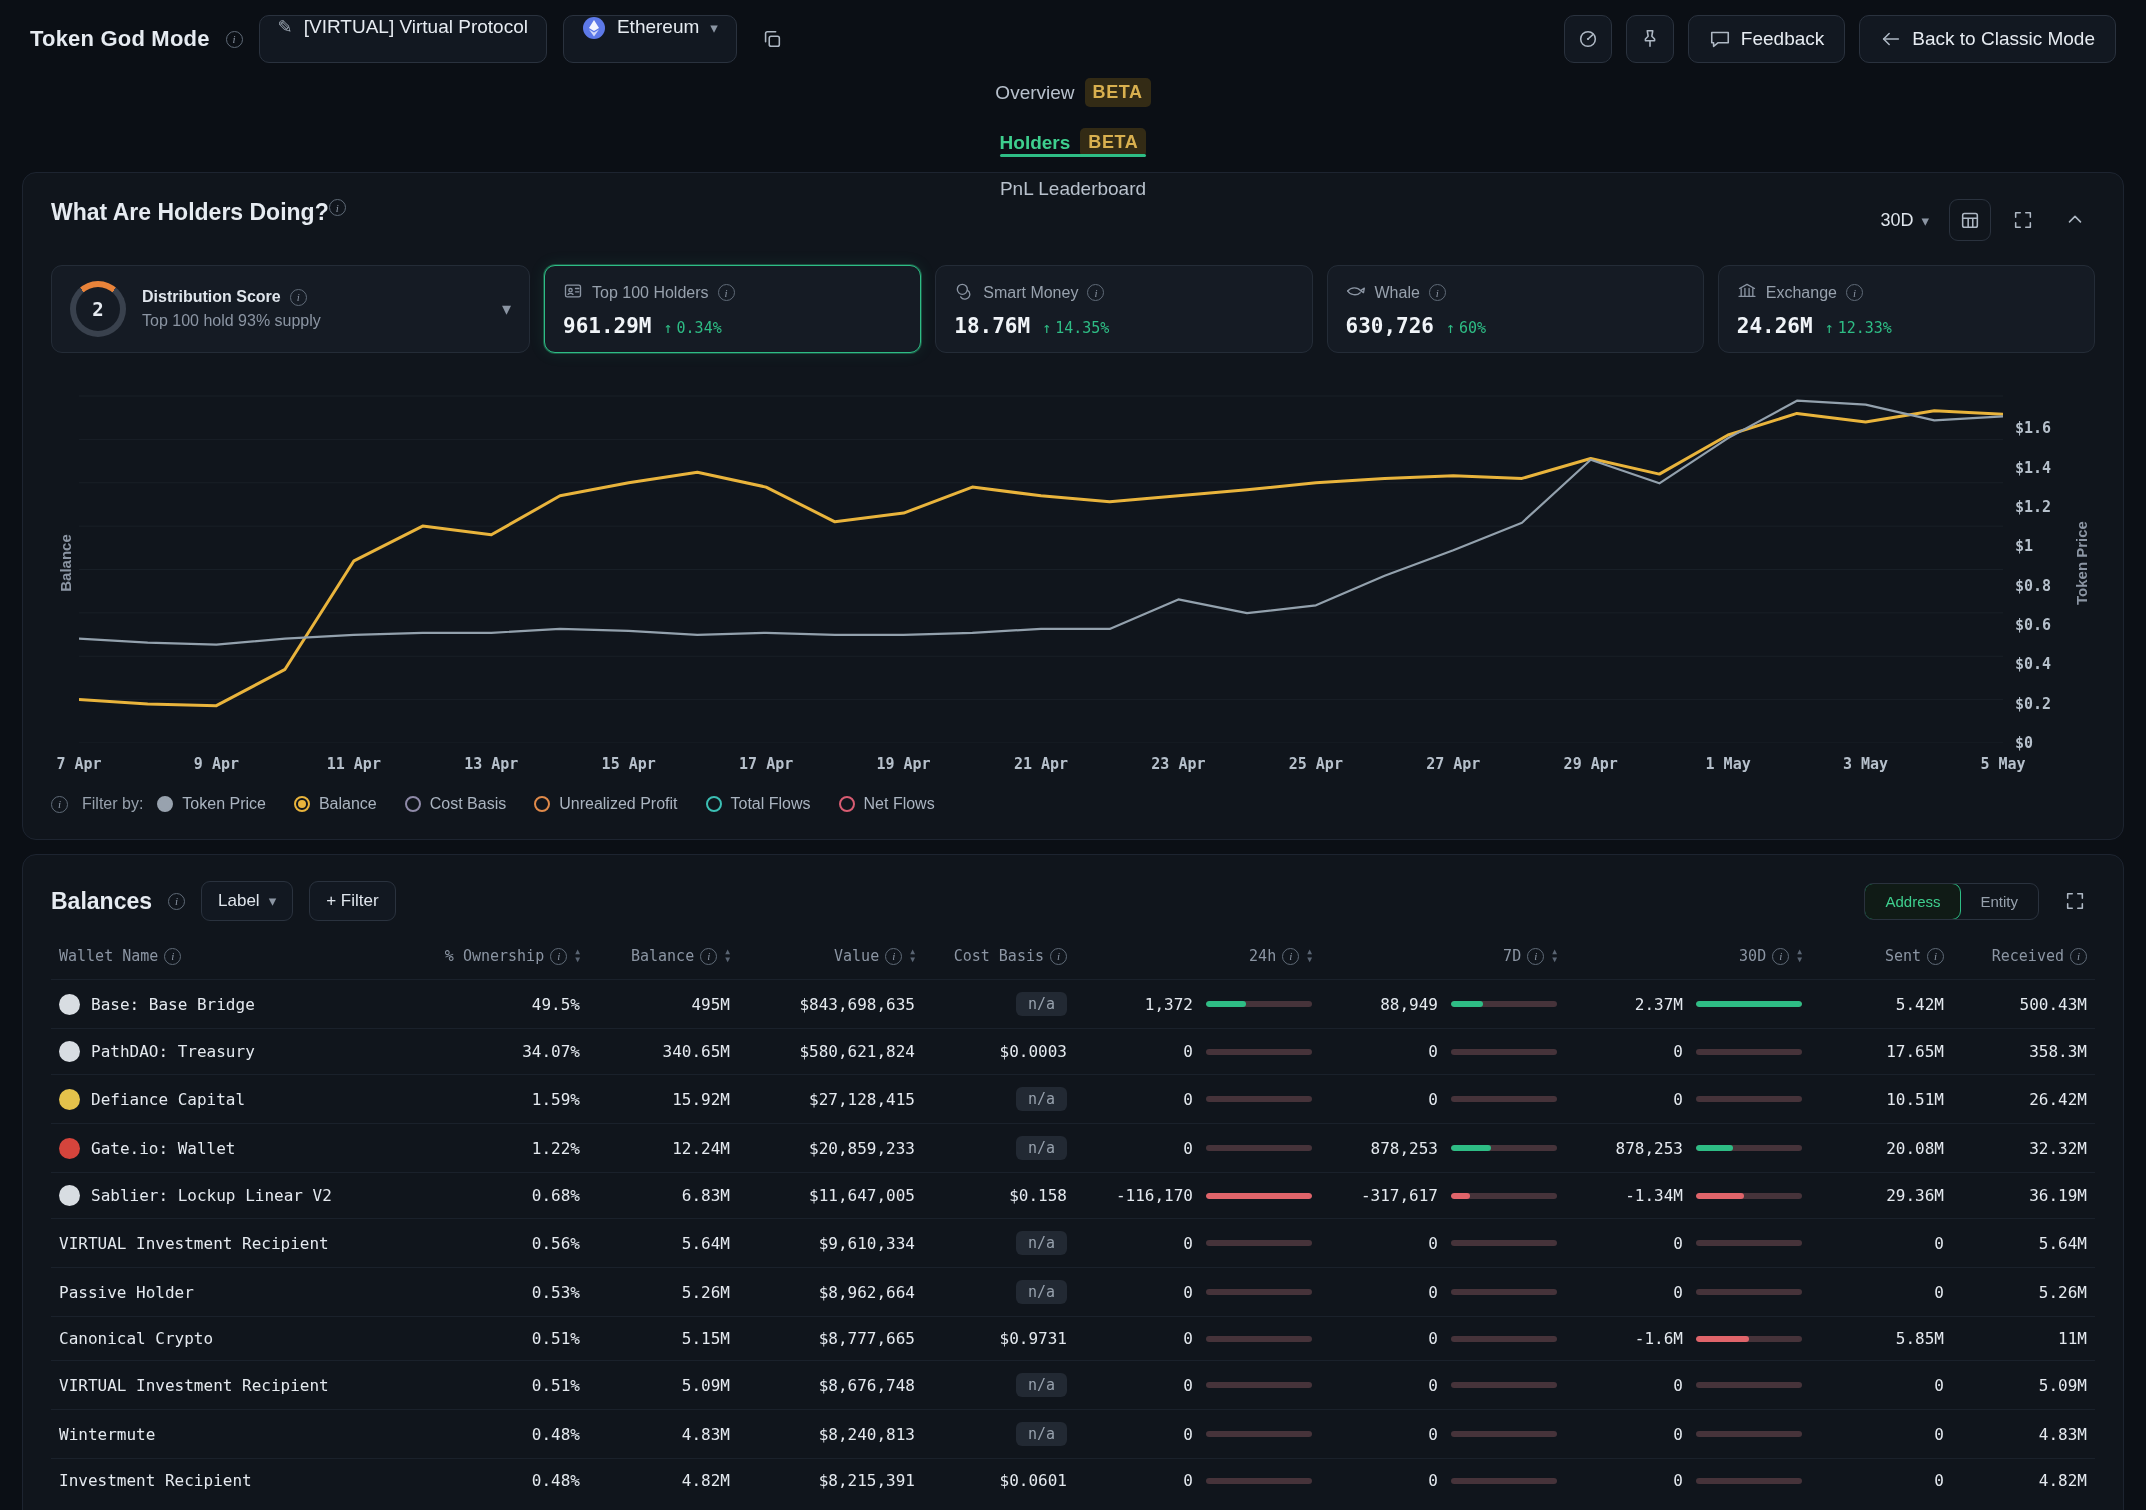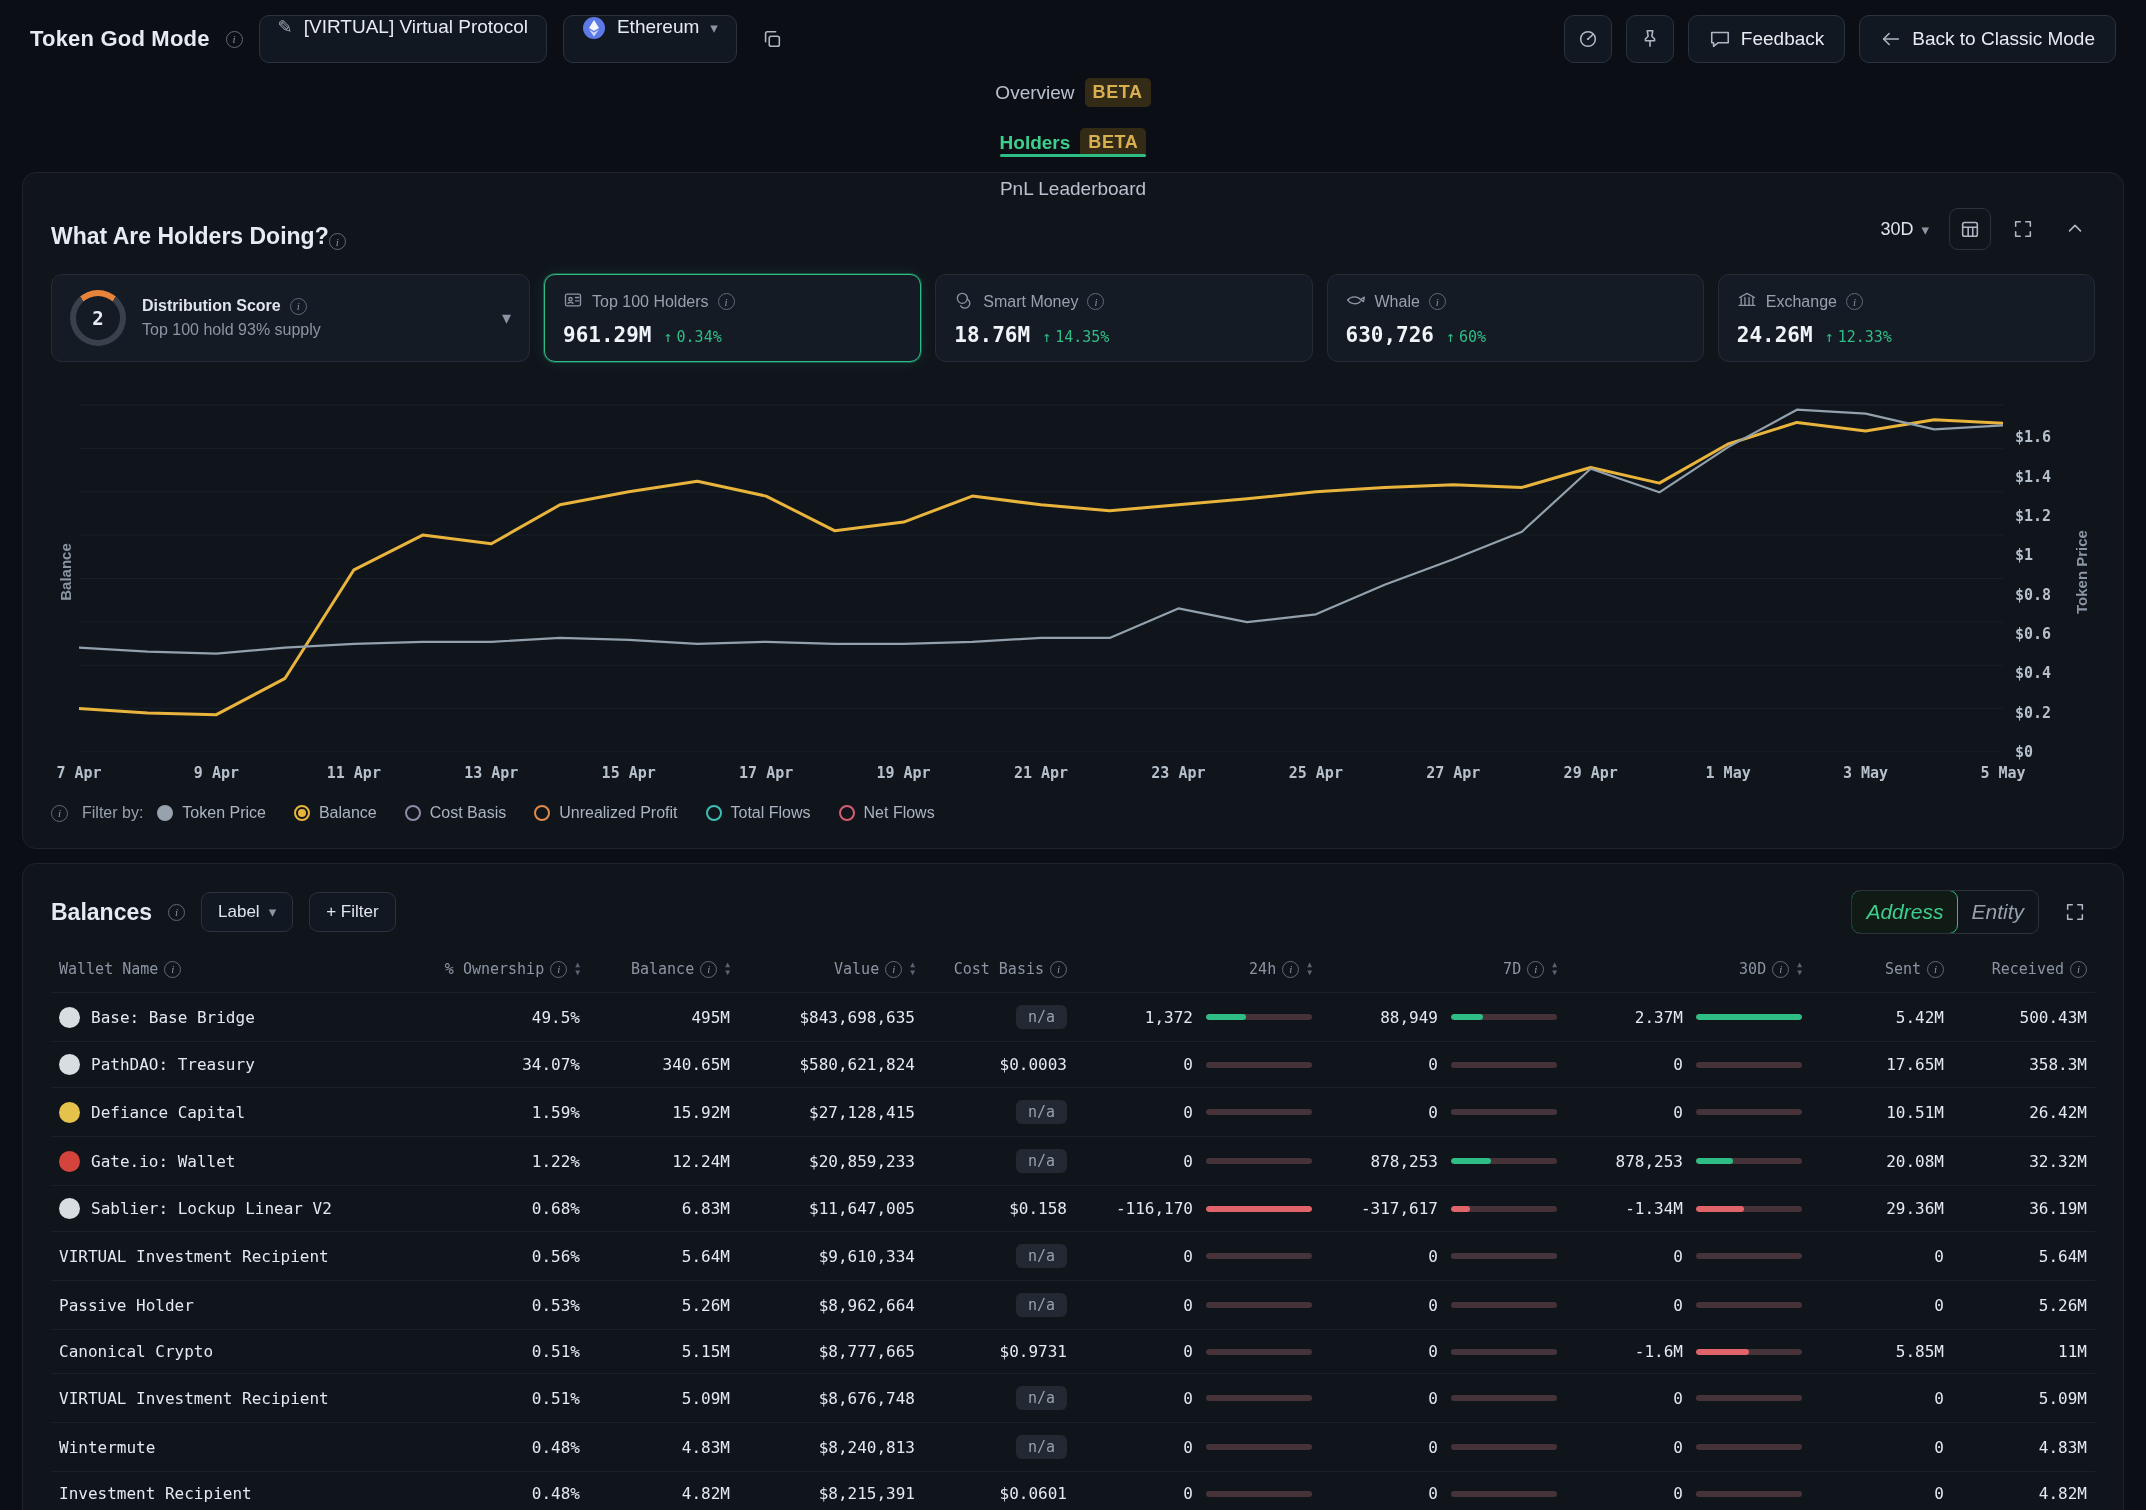--- a/index.html
+++ b/index.html
@@ -34,21 +34,21 @@
   .tab { display:flex; align-items:center; gap:10px; height:100%; font-size:19px; color:#b8c1cc; position:relative; }
   .tab.active { color:#3ecf8e; font-weight:600; }
   .tab.active::after { content:""; position:absolute; left:0; right:0; bottom:0; height:3px; background:#2ebd85; border-radius:2px; }
   .badge { font-size:18px; font-weight:700; letter-spacing:.6px; padding:4px 8px; border-radius:5px;
            background:#332b15; color:#d9b04f; }
 
   
   main { padding:0 22px; }
   .card { background:#10151c; border:1px solid #1d2430; border-radius:14px; margin-top:14px; padding:26px 28px; }
 
-  .card-head { display:flex; align-items:flex-end; gap:0;margin-top:9px; }
+  .card-head { display:flex; align-items:flex-start; gap:0; }
   .card-title { font-size:23px; font-weight:700; }
   .head-right { margin-left:auto; display:flex; align-items:center; gap:12px; }
   .range-btn { display:flex; align-items:center; gap:8px; font-size:18px; color:#dfe5ec; padding:6px 8px; }
   .sq-btn { width:42px; height:42px; display:flex; align-items:center; justify-content:center;
             border:1px solid #2a323e; border-radius:9px; color:#aeb8c4; }
   .flat-btn { width:40px; height:40px; display:flex; align-items:center; justify-content:center; color:#aeb8c4; }
 
   
   .tiles { display:flex; gap:14px; margin-top:24px; }
   .tile { background:#151b24; border:1px solid #242c37; border-radius:11px; padding:14px 18px;
@@ -97,21 +97,21 @@
   .radio { width:16px; height:16px; border-radius:50%; border:2px solid currentColor; position:relative; flex:0 0 auto; }
   .radio.filled { background:currentColor; }
   .radio.sel::after { content:""; position:absolute; inset:2px; border-radius:50%; background:currentColor; }
   .folabel { color:#aab4c0; }
 
   
   .bal-head { display:flex; align-items:center; gap:16px; }
   .chip { display:flex; align-items:center; gap:9px; height:40px; padding:0 16px; font-size:17px;
           border:1px solid #2a323e; border-radius:9px; color:#dfe5ec; background:#121821; }
   .toggle { margin-left:auto; display:flex; border:1px solid #2a323e; border-radius:9px; overflow:hidden; }
-  .seg { padding:9px 14px; font-size:21px; color:#97a1ad;font-style:italic; }
+  .seg { padding:9px 20px; font-size:15px; color:#97a1ad; }
   .seg.active { color:#3ecf8e; border:1px solid #2ebd85; border-radius:9px; margin:-1px; background:#101b16; }
 
   .tablewrap { margin-top:18px; font-family:"DejaVu Sans Mono",monospace; }
   .thead, .trow { display:grid;
      grid-template-columns:356px 165px 150px 185px 152px 245px 245px 245px 142px 1fr; align-items:center; }
   .thead { color:#8b95a3; font-size:15px; padding:8px 8px 14px 8px; }
   .th { display:flex; align-items:center; gap:6px; justify-content:flex-end; }
   .th.left { justify-content:flex-start; }
   .sort { display:inline-flex; flex-direction:column; color:#5a6573; font-size:8px; line-height:8px; margin-left:2px; }
   .sort .sa::before { content:"▲"; }

